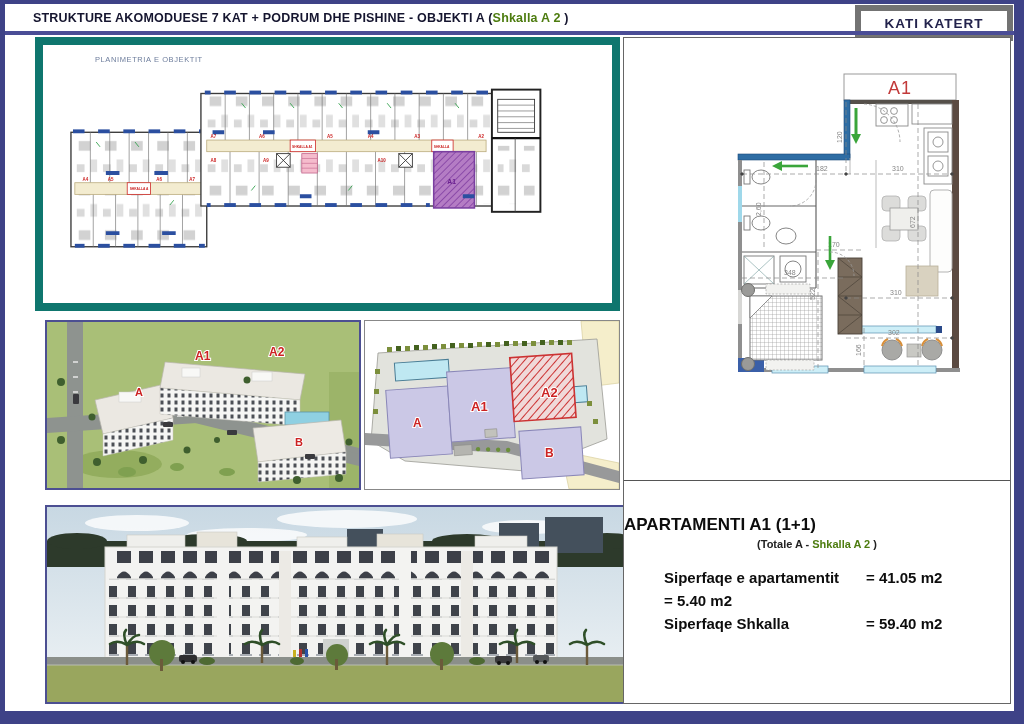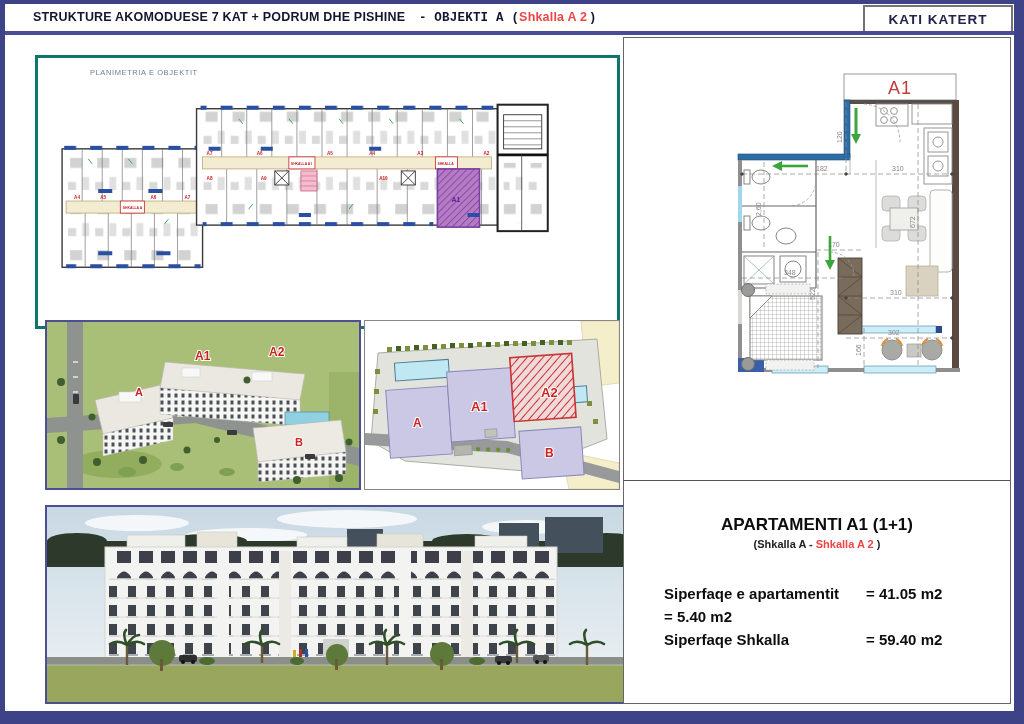--- a/index.html
+++ b/index.html
@@ -3,58 +3,58 @@
 <meta charset="utf-8">
 <style>
   html,body{margin:0;padding:0;background:#3e4287;}
   .page{position:relative;width:1024px;height:724px;background:#ffffff;box-sizing:border-box;
         border:5px solid #3e4287;border-top-width:4px;border-right-width:10px;border-bottom-width:13px;
         font-family:"Liberation Sans",sans-serif;overflow:hidden;}
   .content{position:absolute;inset:0;}
   
   .header{position:absolute;left:0;top:0;right:0;height:27px;background:#fff;display:flex;align-items:center;}
   .header-title{padding-left:28px;font-size:12.5px;font-weight:bold;color:#15152f;letter-spacing:.2px;white-space:nowrap;}
-  .accent{color:#ef4444;}
-  .floor-box{position:absolute;right:1px;top:1px;width:146px;height:24px;border:2px solid #737373;background:#fff;
+  .accent{color:#4d7c0f;}
+  .floor-box{position:absolute;right:1px;top:1px;width:146px;height:24px;border:6px solid #737373;background:#fff;
              display:flex;align-items:center;justify-content:center;font-weight:bold;font-size:13.5px;color:#23234c;letter-spacing:1px;}
   .header-rule{position:absolute;left:0;top:27px;right:0;height:4px;background:#4a4d96;}
   
   .panel{position:absolute;background:#fff;box-sizing:border-box;}
-  .panel-floorplan{left:30px;top:33px;width:585px;height:274px;border:3px solid #0f766e;margin-top:18px;}
+  .panel-floorplan{left:30px;top:33px;width:585px;height:274px;border:8px solid #0f766e;}
   .panel-aerial{left:40px;top:316px;width:316px;height:170px;border:2px solid #4c4f92;}
   .panel-site{left:359px;top:316px;width:256px;height:170px;border:1px solid #888;}
   .panel-render{left:40px;top:501px;width:580px;height:199px;border:2px solid #4c4f92;}
   .panel-right{left:618px;top:33px;width:388px;height:667px;border:1px solid #666;}
   .fill{position:absolute;inset:0;width:100%;height:100%;}
   .fp-caption{position:absolute;left:52px;top:10px;font-size:7.5px;color:#6d7d9c;letter-spacing:.6px;}
   .right-divider{position:absolute;left:0;right:0;top:442px;height:1px;background:#555;}
   
   .details{position:absolute;left:0;right:0;top:443px;bottom:0;padding-top:34px;}
-  .details-title{text-align:center;font-size:17px;font-weight:bold;color:#0d0d0d;}
+  .details-title{text-align:left;font-size:17px;font-weight:bold;color:#0d0d0d;}
   .details-subtitle{text-align:center;font-size:11px;font-weight:bold;color:#222;margin-top:3px;}
-  .details-rows{margin-top:32px;}
+  .details-rows{margin-top:16px;}
   .detail-row{display:flex;padding-left:40px;font-size:15px;font-weight:bold;color:#0d0d0d;line-height:23px;}
   .detail-label{flex:0 0 202px;}
   
   .red-label{fill:#cc2222;font-weight:bold;paint-order:stroke;stroke:#ffffff;stroke-width:2px;}
   .fp-unit{fill:#cc2222;font-weight:bold;font-size:4.6px;stroke:none;}
   .fp-stair{fill:#cc2222;font-weight:bold;font-size:3.4px;stroke:none;}
   .dim{fill:#858585;font-size:7px;}
   .a1-big{fill:#c23a3a;font-size:18px;letter-spacing:1px;}
 </style>
 </head>
 <body>
 
 <div class="page">
  <div class="content">
 
   <div class="header">
     <div class="header-title">
       <span>STRUKTURE AKOMODUESE 7 KAT + PODRUM DHE PISHINE</span>
-      <span style="margin-left:10px;font-family:Liberation Mono, monospace;">-  OBJEKTI A (</span><span class="accent">Shkalla A 2</span><span> )</span>
+      <span style="">-  OBJEKTI A (</span><span class="accent">Shkalla A 2</span><span> )</span>
     </div>
     <div class="floor-box">KATI KATERT</div>
   </div>
   <div class="header-rule"></div>
 
   <section class="panel panel-floorplan">
     <div class="fp-caption">PLANIMETRIA E OBJEKTIT</div>
     <svg class="fill" viewBox="0 0 577 266">
       <defs>
         <pattern id="fp-purpleHatch" width="5" height="5" patternUnits="userSpaceOnUse" patternTransform="rotate(45)">
@@ -516,21 +516,21 @@
         <path d="M192,142 A26,26 0 0 1 166,168"></path>
         <path d="M206,214 A24,24 0 0 1 230,238"></path>
       </g>
     </svg>
 
     <div class="right-divider"></div>
 
     <div class="details">
       <div class="details-title">APARTAMENTI A1 (1+1)</div>
       <div class="details-subtitle">
-        <span>(Shkalla A - </span><span class="accent">Shkalla A 2</span><span> )</span>
+        <span>(Totale A - </span><span class="accent">Shkalla A 2</span><span> )</span>
       </div>
       <div class="details-rows">
         <div class="detail-row">
           <span class="detail-label">Siperfaqe e apartamentit</span>
           <span class="detail-value">= 41.05 m2</span>
         </div>
         <div class="detail-row">
           <span class="detail-value">=  5.40 m2</span>
         </div>
         <div class="detail-row">

